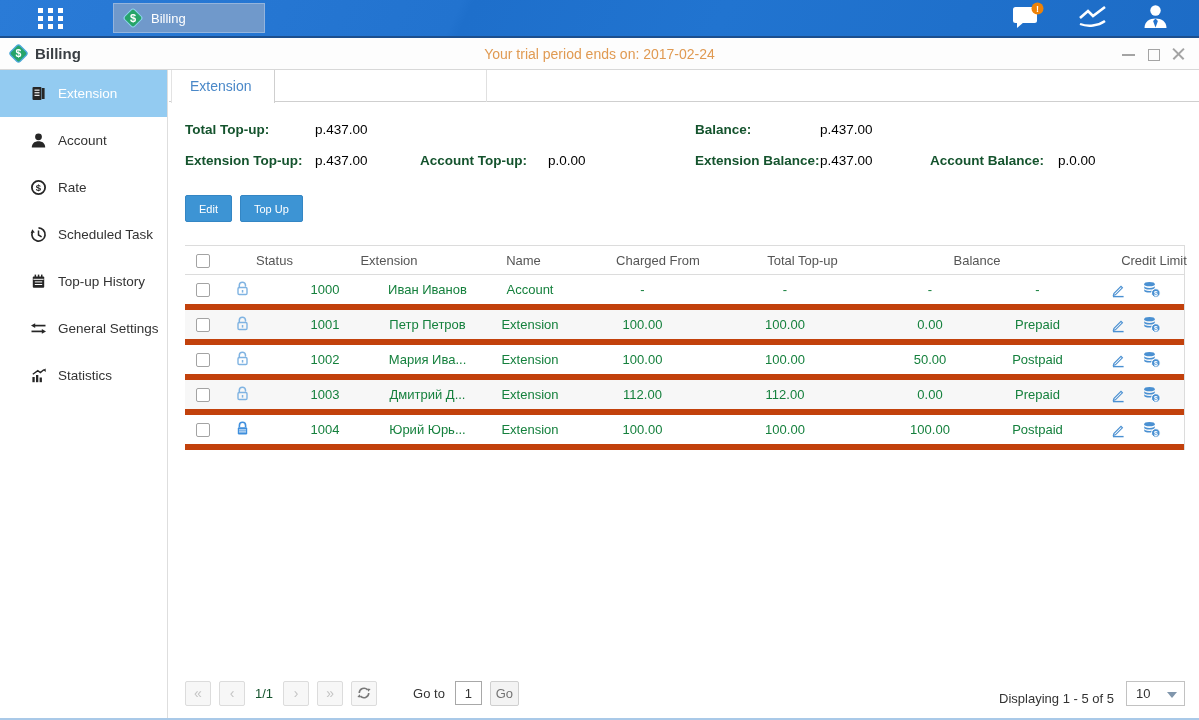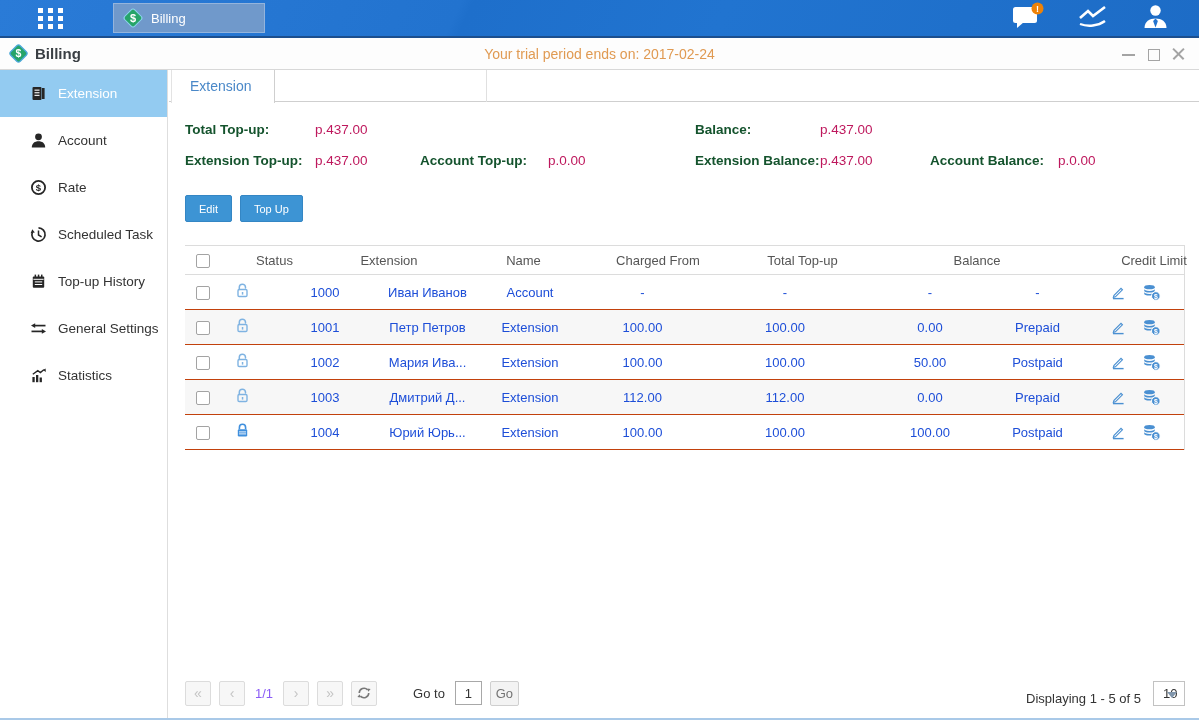--- a/index.html
+++ b/index.html
@@ -42,49 +42,49 @@
   .main { position:absolute; top:70px; left:169px; right:0; bottom:0; background:#fff; }
   .tabstrip { position:absolute; top:0; left:0; right:0; height:32px; border-bottom:1px solid #cfcfcf; background:#fff; }
   .tab-active { position:absolute; left:2px; top:0; width:104px; height:33px; background:#fff;
      border-left:1px solid #e3e3e3; border-right:1px solid #cfcfcf; color:#4a88c8; font-size:14px;
      line-height:32px; padding-left:18px; cursor:pointer; z-index:2; }
   .tab-empty { position:absolute; left:106px; top:0; width:212px; height:32px; border-right:1px solid #e0e0e0; }
 
   .summary { position:absolute; left:16px; top:44px; width:1000px; display:grid;
      grid-template-columns:130px 105px 128px 147px 125px 110px 128px auto; grid-auto-rows:31px; align-items:center; font-size:13.5px; }
   .sum-label { font-weight:bold; color:#14532d; }
-  .sum-val { color:#be185d; }
+  .sum-val { color:#000000; }
 
   .btn-row { position:absolute; left:16px; top:125px; display:flex; gap:8px; }
   .btn-blue { background:#3d94d4; border:1px solid #3486c4; color:#fff; font-size:11px; height:27px; padding:0 13px;
      border-radius:2px; cursor:pointer; font-family:"Liberation Sans",sans-serif; }
 
   
   .table { position:absolute; left:16px; top:175px; width:1000px; border-right:1px solid #dcdcdc; font-size:13px; }
   .thead, .trow { display:grid; grid-template-columns:30px 55px 110px 95px 110px 115px 170px 120px 95px 100px; align-items:center; }
   .thead { height:30px; border-top:1px solid #dcdcdc; border-bottom:1px solid #dcdcdc; color:#555;gap:32px; }
-  .trow { height:35px; border-bottom:1px solid #c2410c; color:#1d4ed8; }
+  .trow { height:35px; border-bottom:6px solid #c2410c; color:#15803d; }
   .trow.stripe { background:#f7f7f7; }
   .cell { text-align:center; overflow:hidden; white-space:nowrap; }
   .cell.ops { display:flex; justify-content:center; gap:16px; align-items:center; }
   .cb { display:inline-block; width:14px; height:14px; border:1px solid #a3a3a3; border-radius:2px; background:#fff; cursor:pointer; vertical-align:middle; margin-left:6px; }
   .icon-btn { cursor:pointer; display:inline-flex; }
 
   
   .pager { position:absolute; left:16px; right:14px; bottom:12px; height:26px; display:flex; align-items:center; font-size:13px; color:#333; }
   .pg-btn { width:26px; height:25px; background:#f7f7f7; border:1px solid #dcdcdc; border-radius:2px; color:#c4c4c4;
      font-size:14px; line-height:23px; text-align:center; cursor:pointer; margin-right:8px; user-select:none; }
-  .pg-ind { margin:0 10px 0 2px; color:#8b5cf6; }
+  .pg-ind { margin:0 10px 0 2px; color:#14532d; }
   .pg-refresh { display:flex; align-items:center; justify-content:center; }
   .goto-label { margin:0 10px 0 28px; }
   .goto-input { width:27px; height:24px; border:1px solid #a8a8a8; text-align:center; font-size:13px; color:#333; font-family:"Liberation Sans",sans-serif; }
   .go-btn { width:29px; height:25px; background:#f3f3f3; border:1px solid #cfcfcf; border-radius:2px; font-size:13px; color:#737373;
      margin-left:8px; cursor:pointer; font-family:"Liberation Sans",sans-serif; }
   .pg-right { margin-left:auto; display:flex; align-items:flex-end; gap:12px; }
-  .page-size { width:32px; height:25px; border:1px solid #c2c2c2; background:#fff; position:relative;
+  .page-size { width:59px; height:25px; border:1px solid #c2c2c2; background:#fff; position:relative;
      font-size:13px; color:#333; line-height:23px; padding-left:9px; cursor:pointer; }
   .page-size .caret { position:absolute; right:7px; top:10px; width:0; height:0;
      border-left:5px solid transparent; border-right:5px solid transparent; border-top:6px solid #8096ac; }
 </style>
 </head>
 <body>
 
 <div class="screen">
 
   <div class="topbar">

